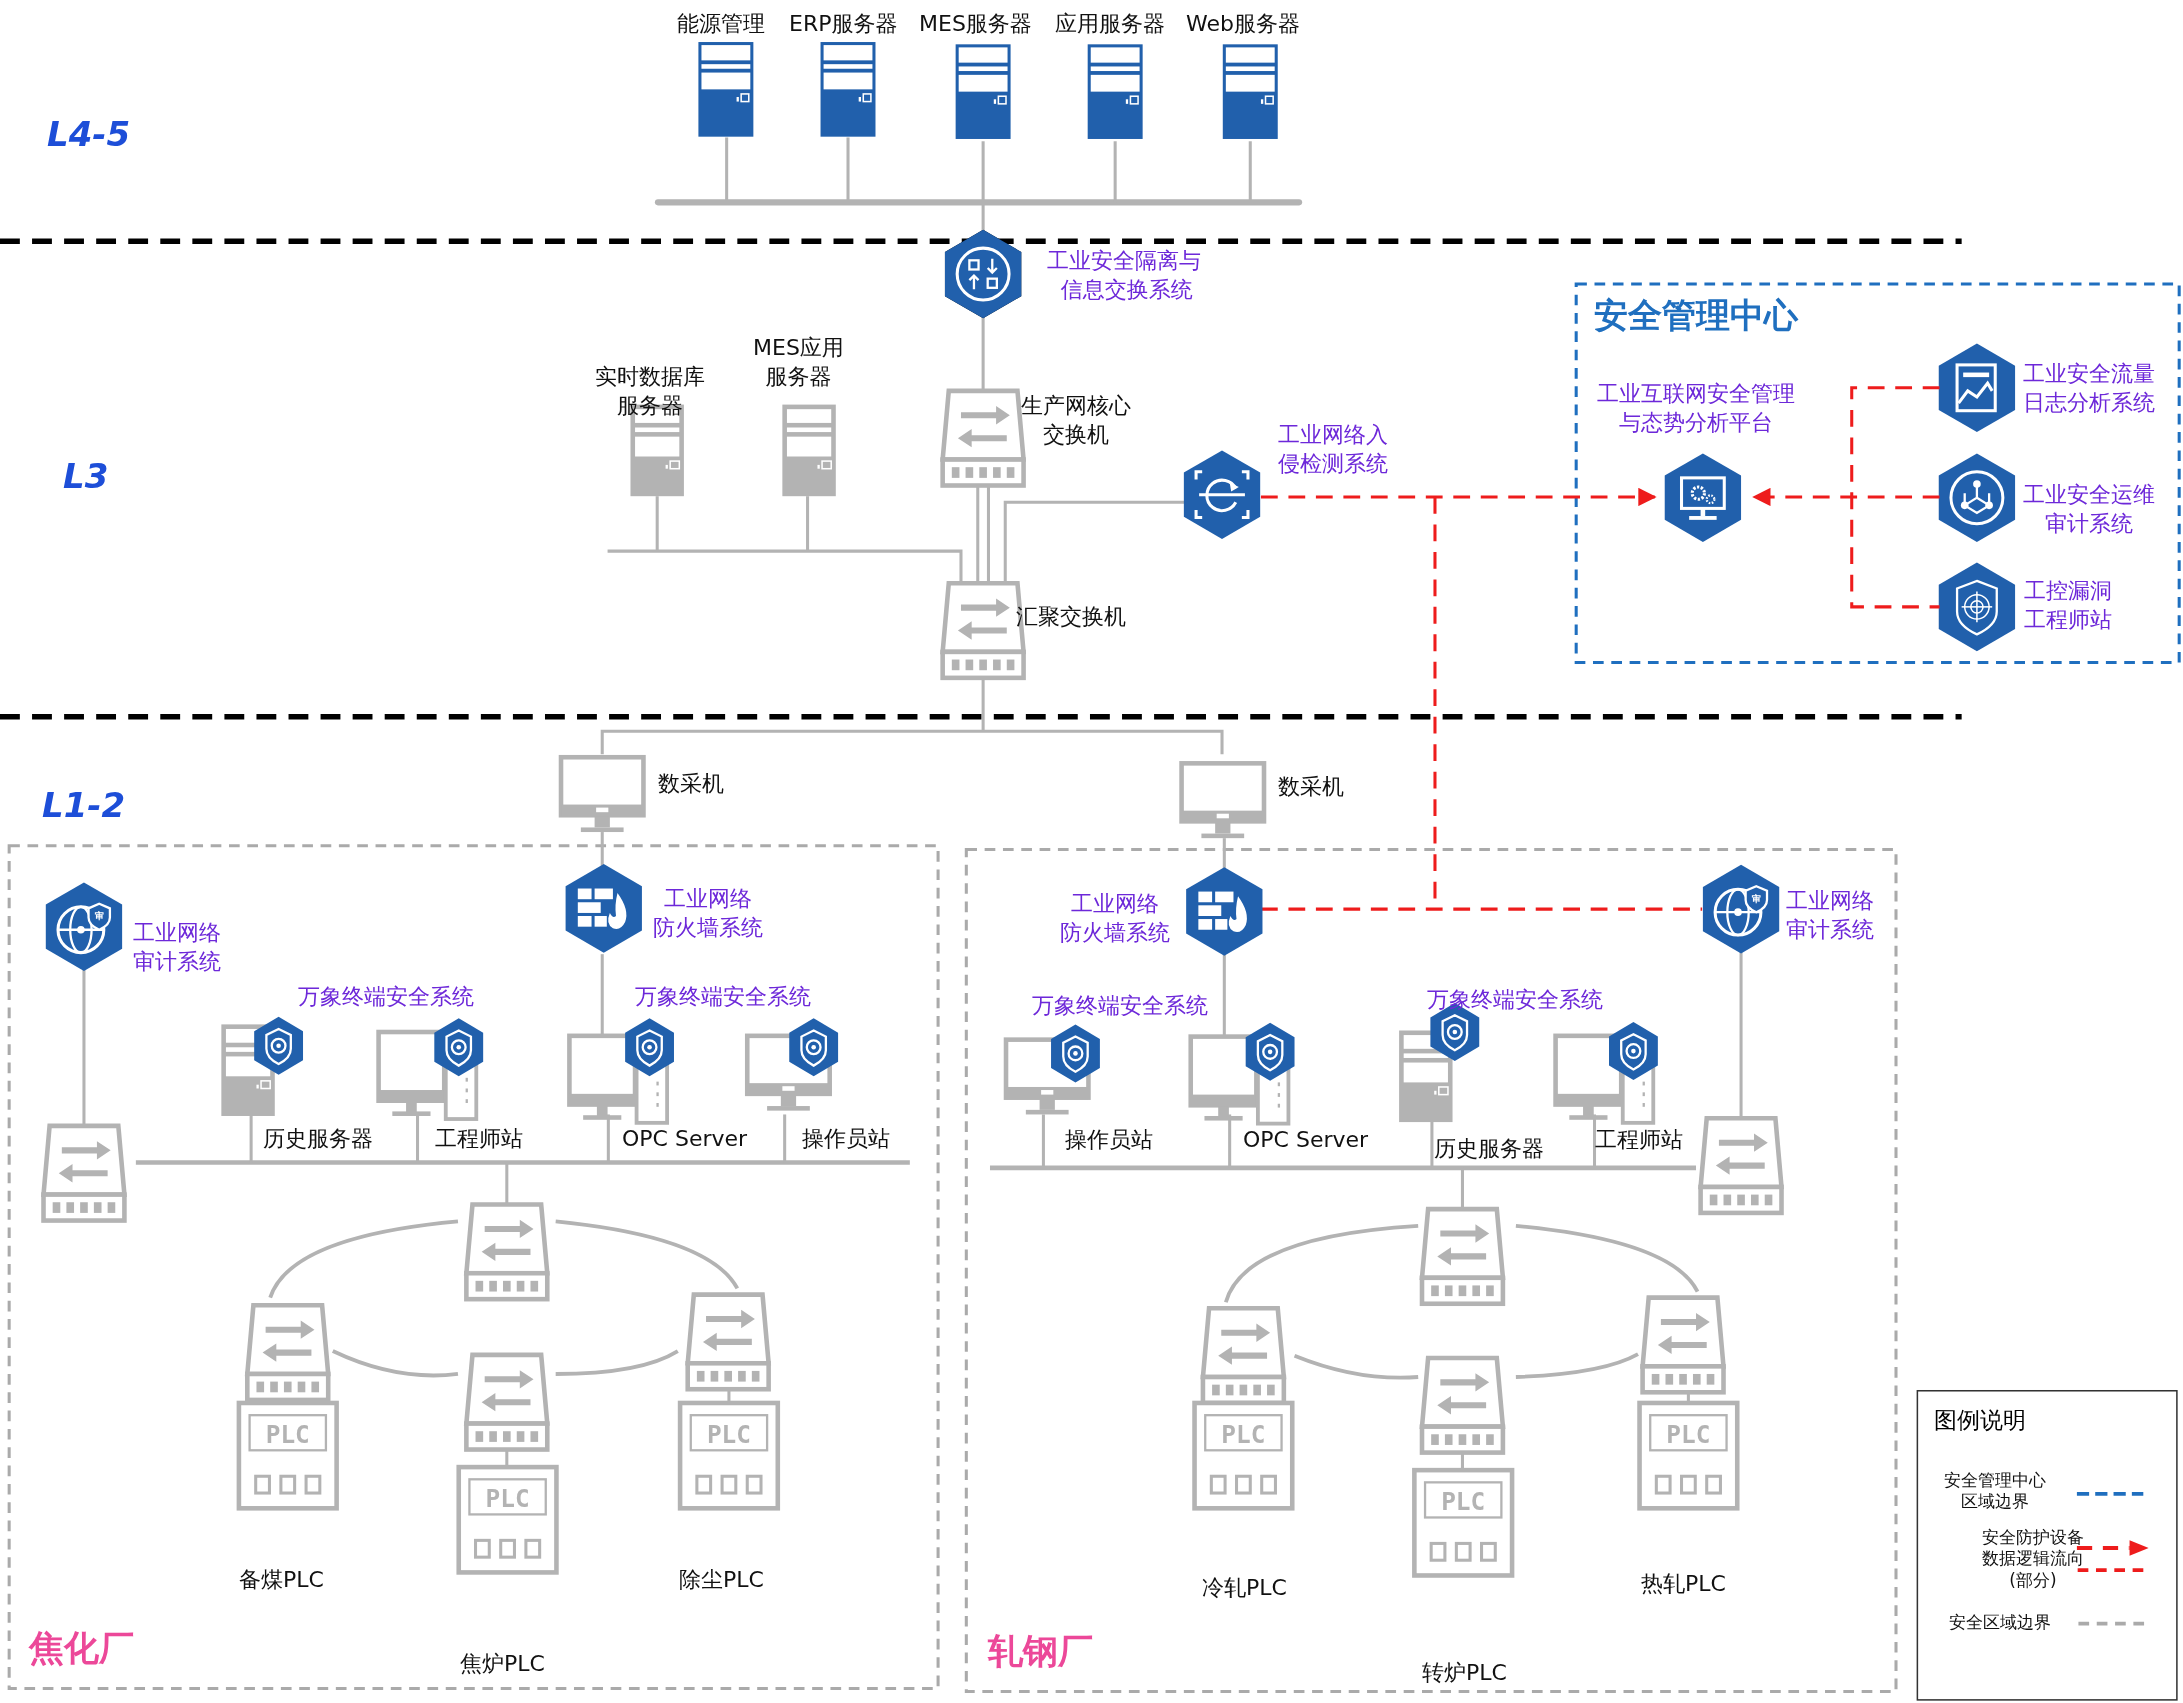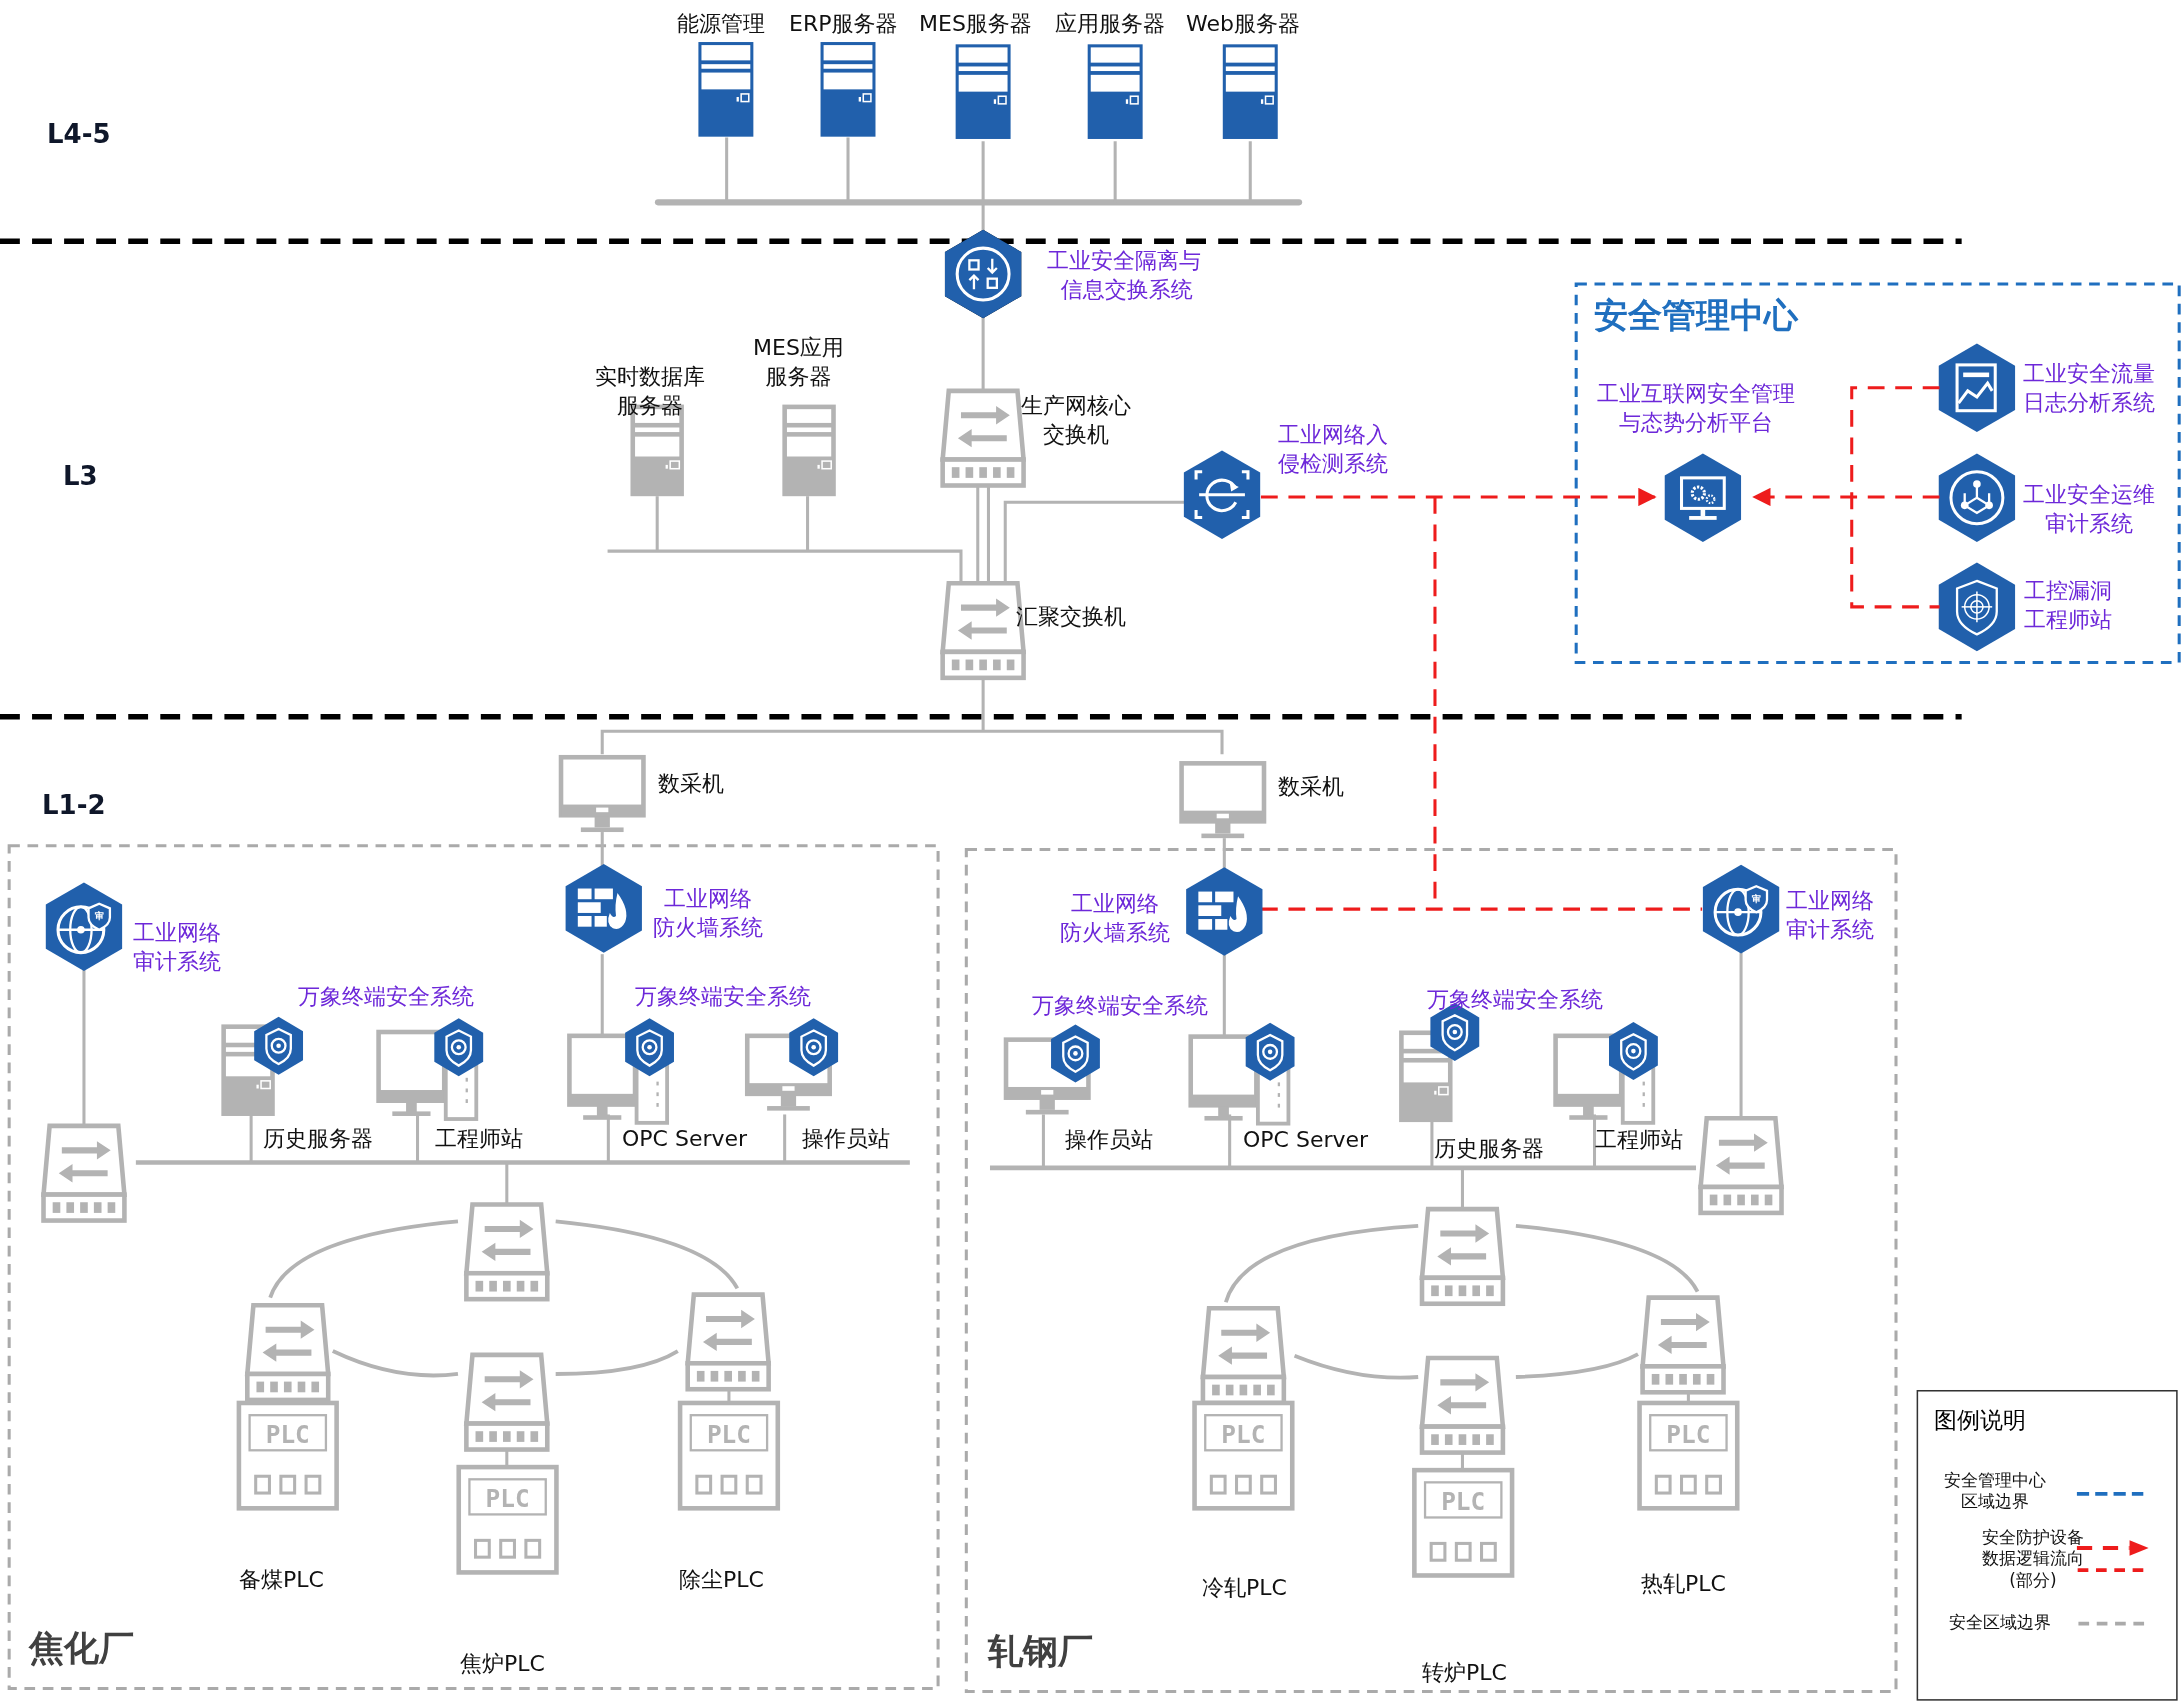--- a/index.html
+++ b/index.html
@@ -1,22 +1,22 @@
 <!DOCTYPE html>
 <html style="font-size:12.2px"><head>
 <meta charset="utf-8">
 <style>
   html,body{margin:0;padding:0;background:#fff;}
   body{width:2183px;height:1703px;position:relative;overflow:hidden;font-family:"DejaVu Sans","Liberation Sans",sans-serif;}
   #canvas{position:absolute;left:0;top:0;}
   .lbl{position:absolute;white-space:nowrap;color:#111;font-size:22px;line-height:29px;}
   .blue{color:#6d28d9;}
   .center{text-align:center;}
-  .layer{font-weight:bold;font-size:26px;color:#0f172a;}
-  .zone{font-weight:bold;font-size:35px;color:#404040;}
+  .layer{font-weight:bold;font-size:34px;color:#1d4ed8;font-style:italic;}
+  .zone{font-weight:bold;font-size:35px;color:#ec4899;}
   .smc-title{font-weight:bold;font-size:34px;color:#1f6fbf;}
   .legend-title{font-weight:normal;font-size:23px;color:#000;}
   .legend-text{font-size:17px;line-height:21.4px;color:#111;text-align:center;}
 </style>
 </head>
 <body>
 
 <svg id="canvas" width="2183" height="1703" viewBox="0 0 2860 2231" xmlns="http://www.w3.org/2000/svg">
   <defs>
 

